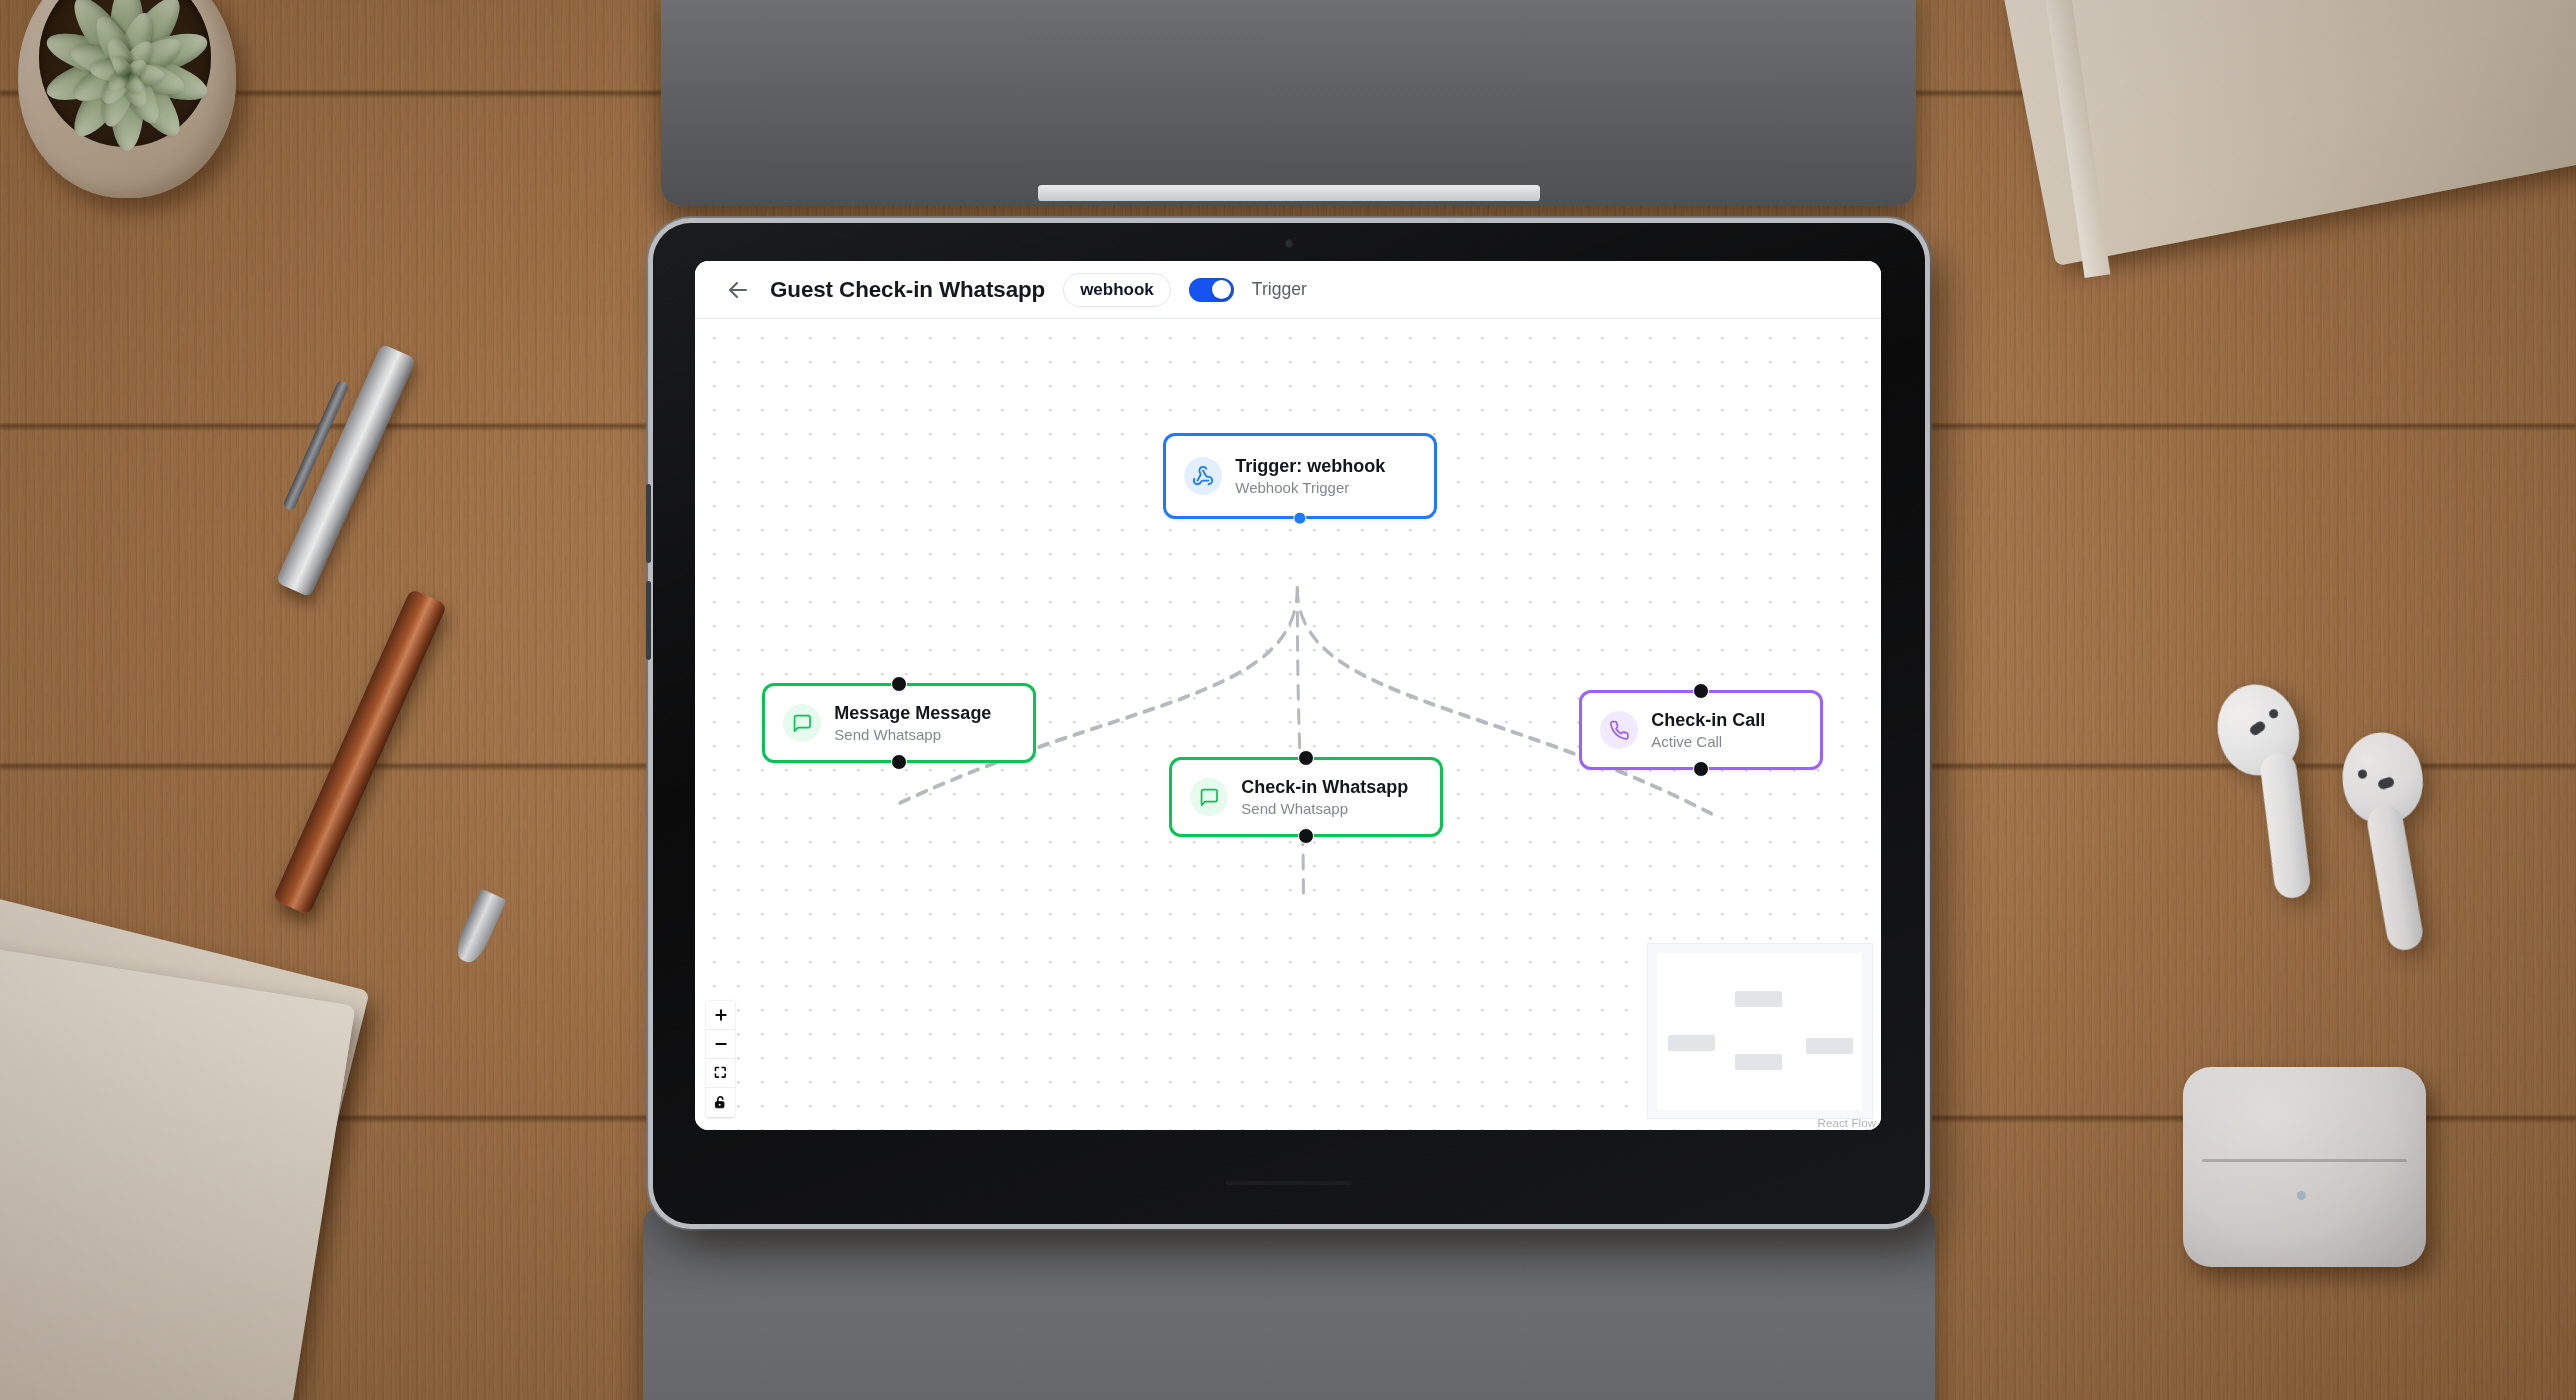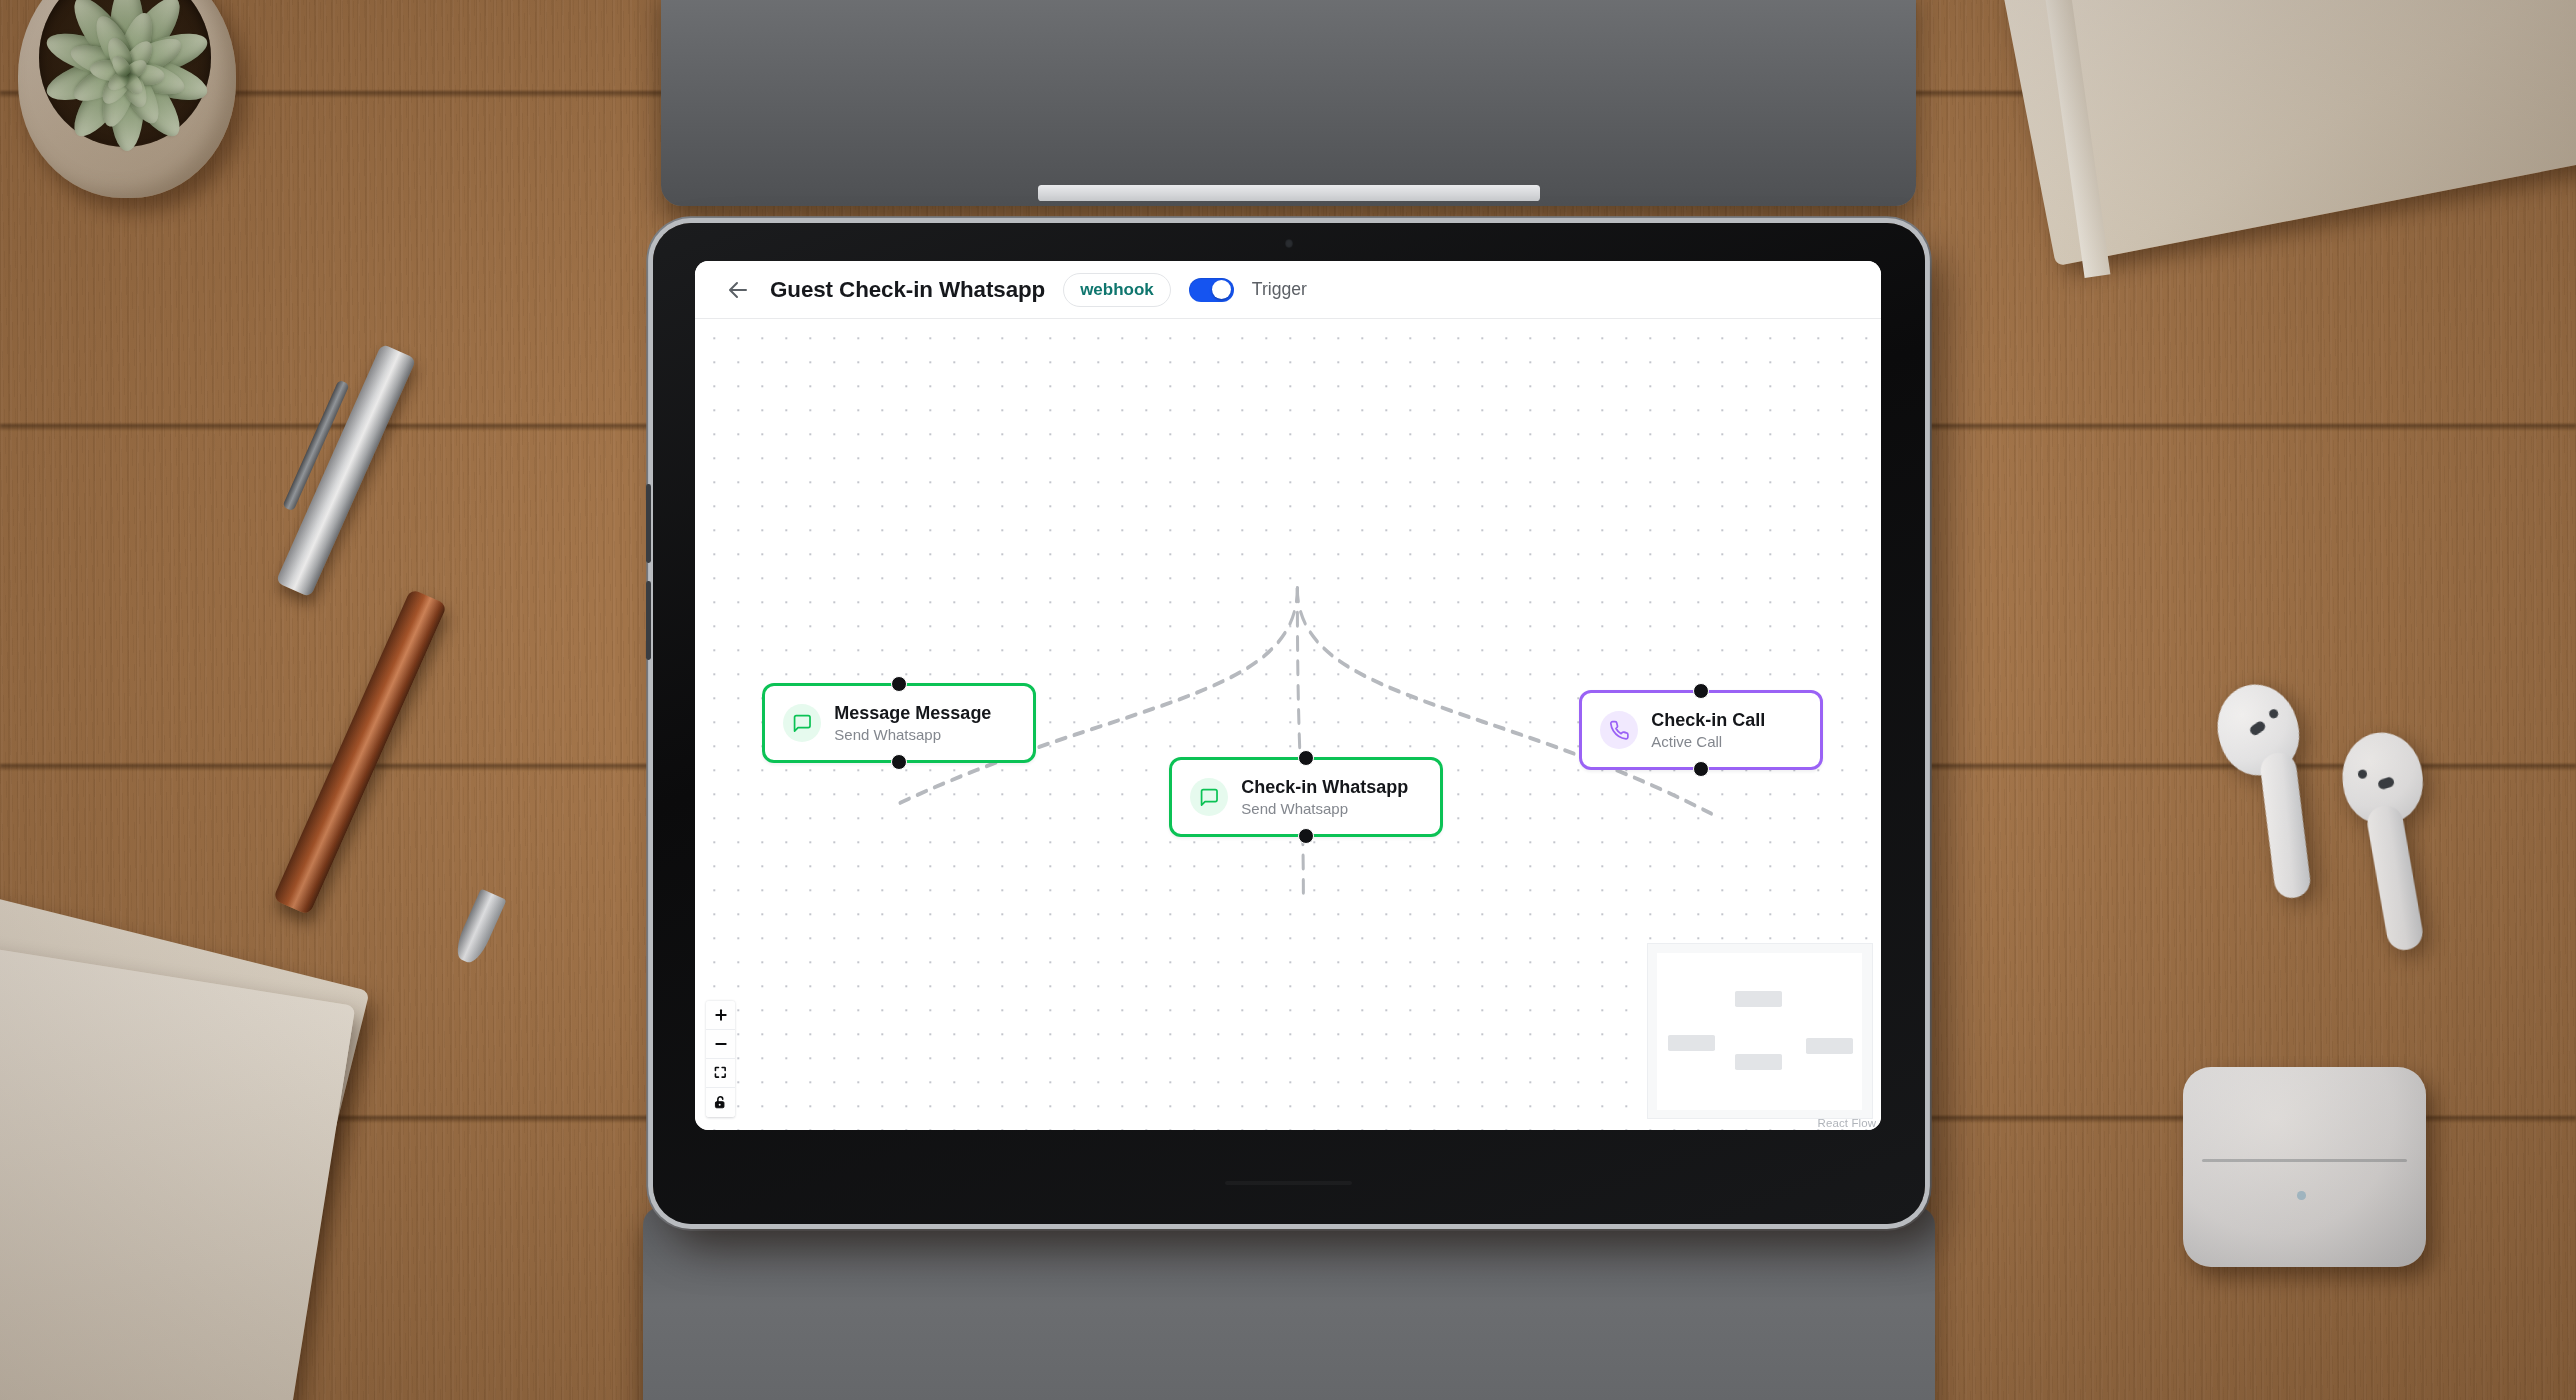--- a/index.html
+++ b/index.html
@@ -156,21 +156,21 @@
     border-bottom: 1.2px solid #e9eaec;
     position: relative; z-index: 5;
   }
   #back-btn {
     width: 28px; height: 28px; display:flex; align-items:center; justify-content:center;
     cursor: pointer; color:#5b6066;
   }
   #page-title { font-size: 22.4px; font-weight: 600; color:#16181c; letter-spacing:-0.1px; white-space:nowrap; }
   #tag-pill {
     border: 1.2px solid #e3e5e8; border-radius: 606px;
-    padding: 6px 16px; font-size: 17px; font-weight: 600; color:#0f766e;
+    padding: 6px 16px; font-size: 17px; font-weight: 600; color:#0f172a;
     background:#fff; white-space:nowrap;
   }
   #toggle {
     width: 45px; height: 24px; border-radius: 606px; background:#1554f0;
     position: relative; cursor: pointer; flex: 0 0 auto;
     box-shadow: inset 0 0.6px 1.2px rgba(0,0,0,.18);
   }
   #toggle .knob {
     position:absolute; right:2.4px; top:2.4px; width:19.4px; height:19.4px; border-radius:50%;
     background:#fff; box-shadow: 0 1.2px 2.4px rgba(0,0,0,.28);
@@ -373,20 +373,34 @@
     <div id="canvas">
 
       <svg id="edges" viewBox="0 0 1965 1000" preserveAspectRatio="none">
         <g fill="none" stroke="#b6b9be" stroke-width="5" stroke-dasharray="16 14" stroke-linecap="round">
           <path d="M998,332 C998,470 700,470 336,598"></path>
           <path d="M998,332 C998,560 1008,560 1008,720"></path>
           <path d="M998,332 C998,470 1320,470 1684,610"></path>
         </g>
       </svg>
 
+      <div class="node blue" id="node-trigger">
+        <div class="ico" style="background:#e3efff">
+          <svg width="22" height="22" viewBox="0 0 24 24" fill="none" stroke="#1d7afc" stroke-width="2" stroke-linecap="round" stroke-linejoin="round">
+            <path d="M18 16.98h-5.99c-1.1 0-1.95.94-2.48 1.9A4 4 0 0 1 2 17c.01-.7.2-1.4.57-2"></path>
+            <path d="m6 17 3.13-5.78c.53-.97.1-2.18-.5-3.1a4 4 0 1 1 6.89-4.06"></path>
+            <path d="m12 6 3.13 5.73C15.66 12.7 16.9 13 18 13a4 4 0 0 1 0 8"></path>
+          </svg>
+        </div>
+        <div class="txt">
+          <div class="t-title">Trigger: webhook</div>
+          <div class="t-sub">Webhook Trigger</div>
+        </div>
+        <div class="handle bot blue-h"></div>
+      </div>
 
       <div class="node green" id="node-welcome">
         <div class="ico" style="background:#e6faee">
           <svg width="20.6" height="20.6" viewBox="0 0 24 24" fill="none" stroke="#0bc255" stroke-width="2" stroke-linecap="round" stroke-linejoin="round">
             <path d="M21 15a2 2 0 0 1-2 2H7l-4 4V5a2 2 0 0 1 2-2h14a2 2 0 0 1 2 2z"></path>
           </svg>
         </div>
         <div class="txt">
           <div class="t-title">Message Message</div>
           <div class="t-sub">Send Whatsapp</div>

